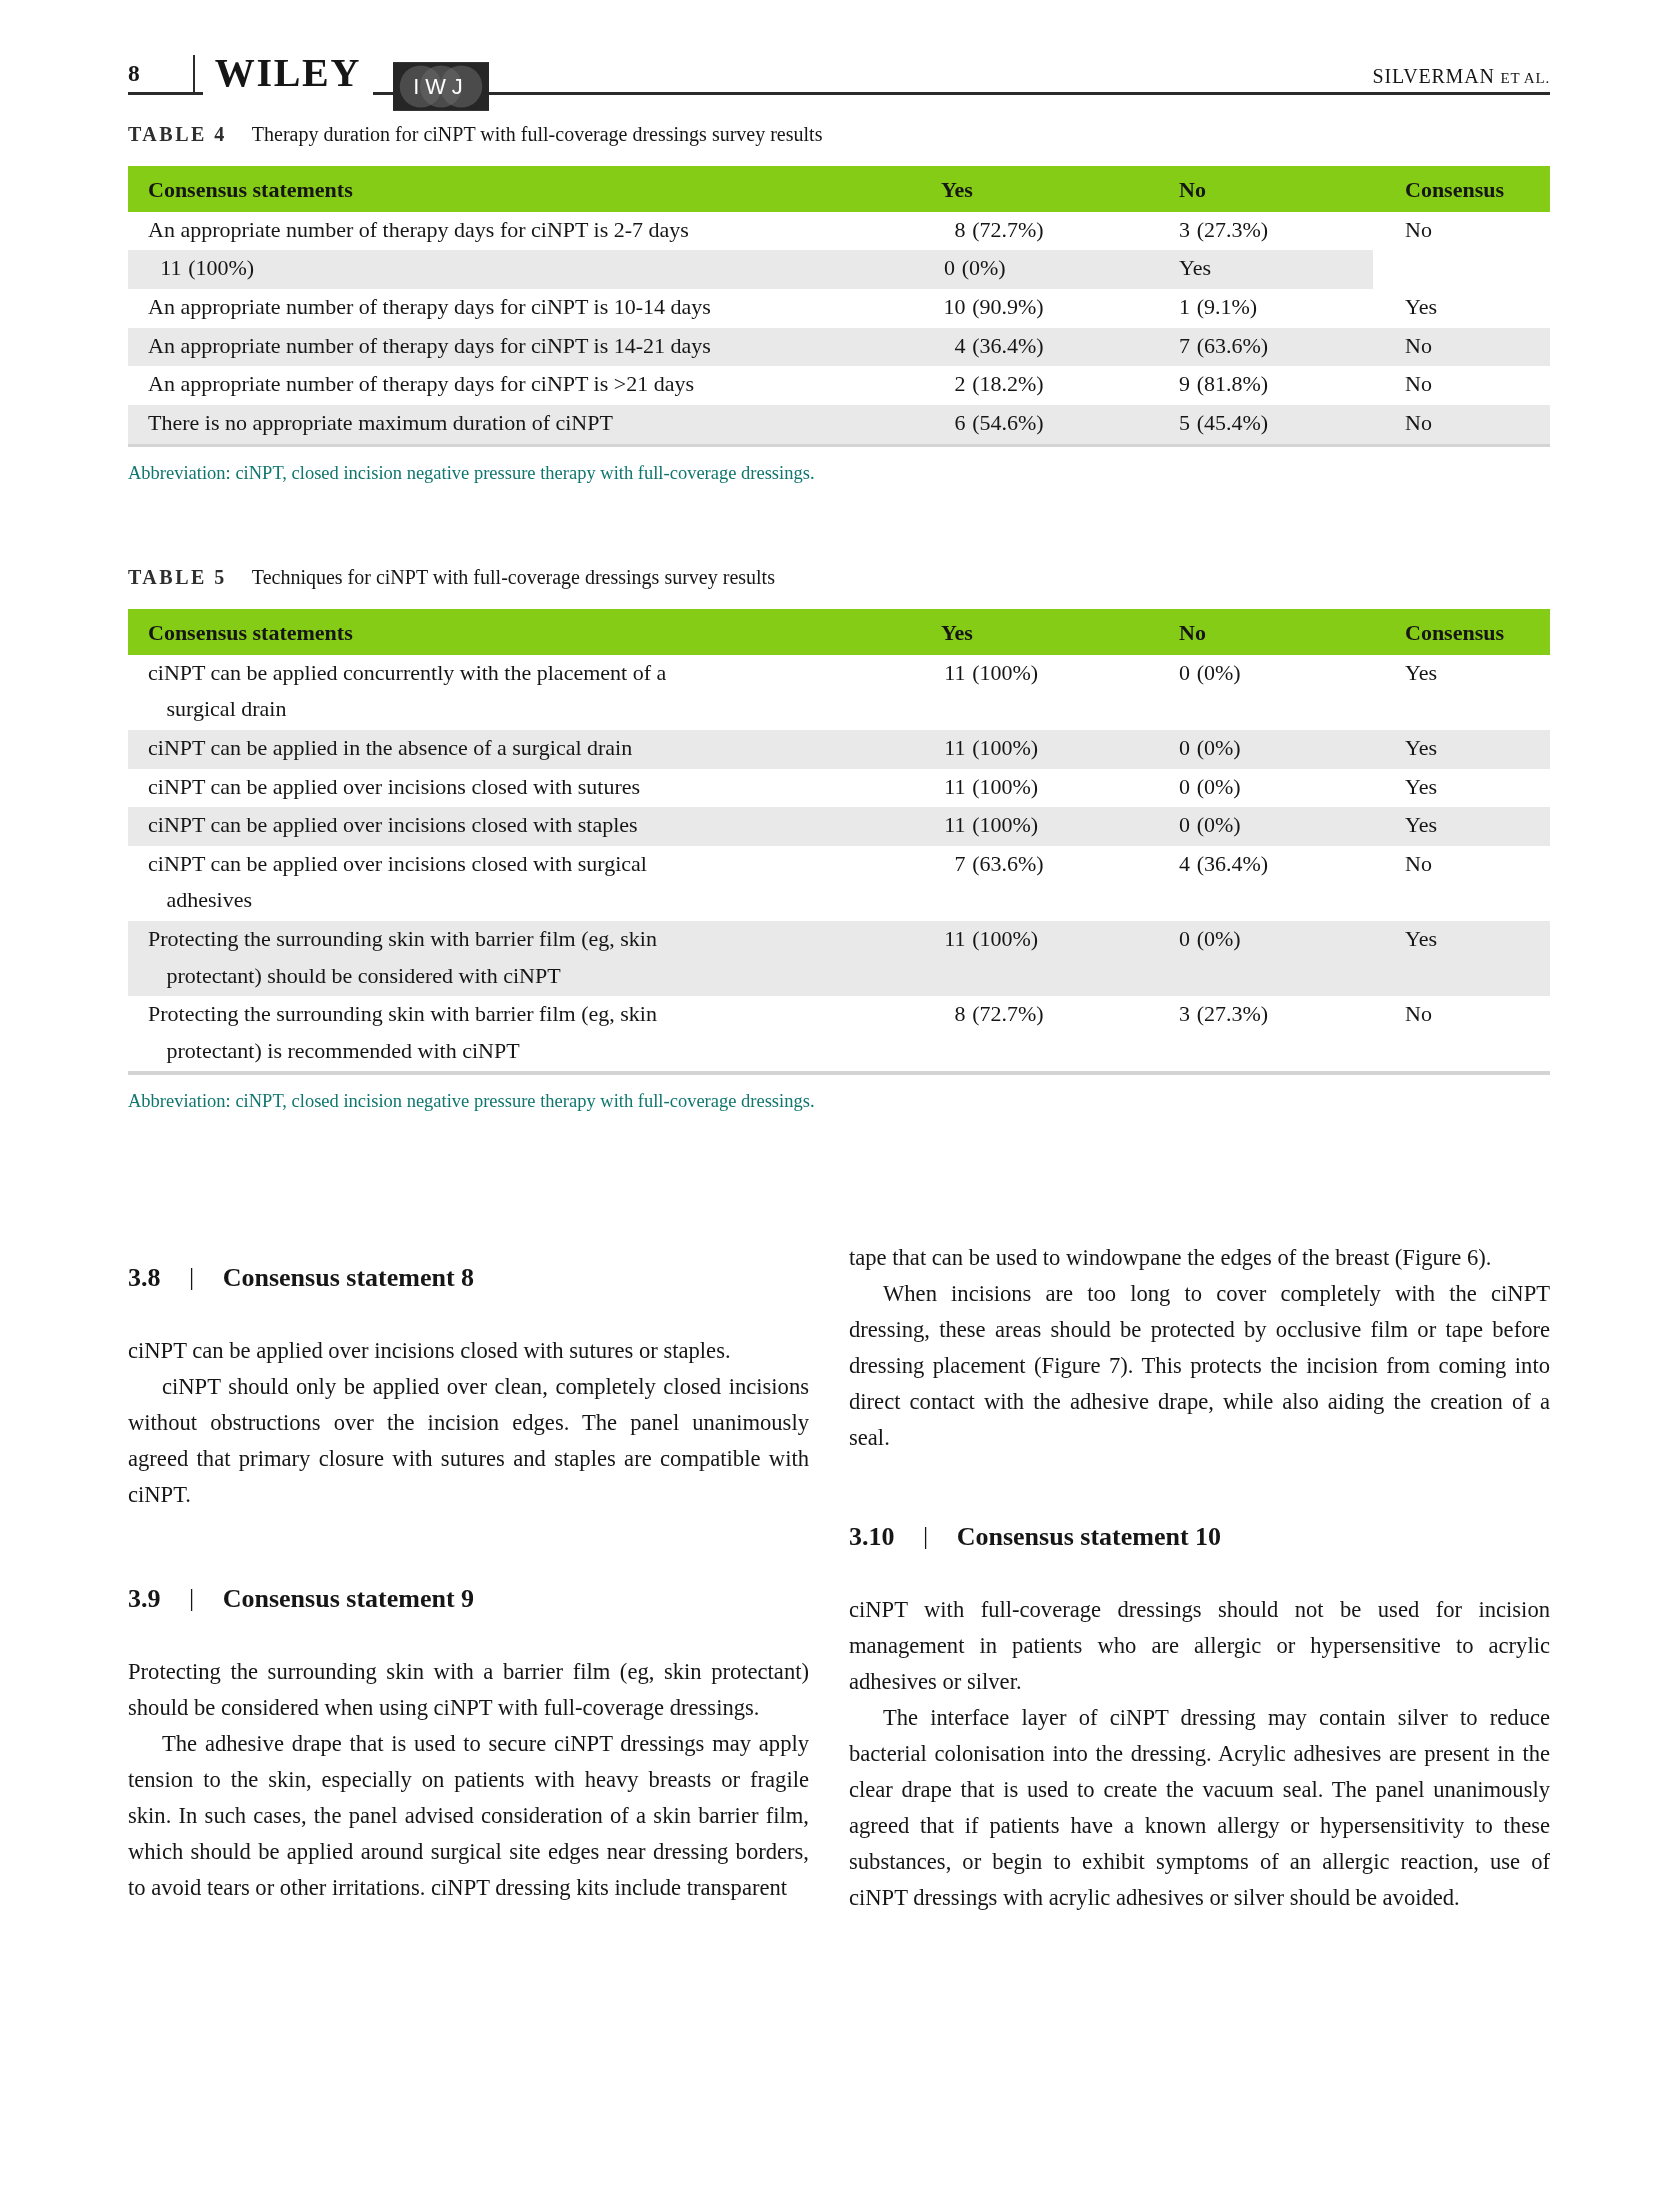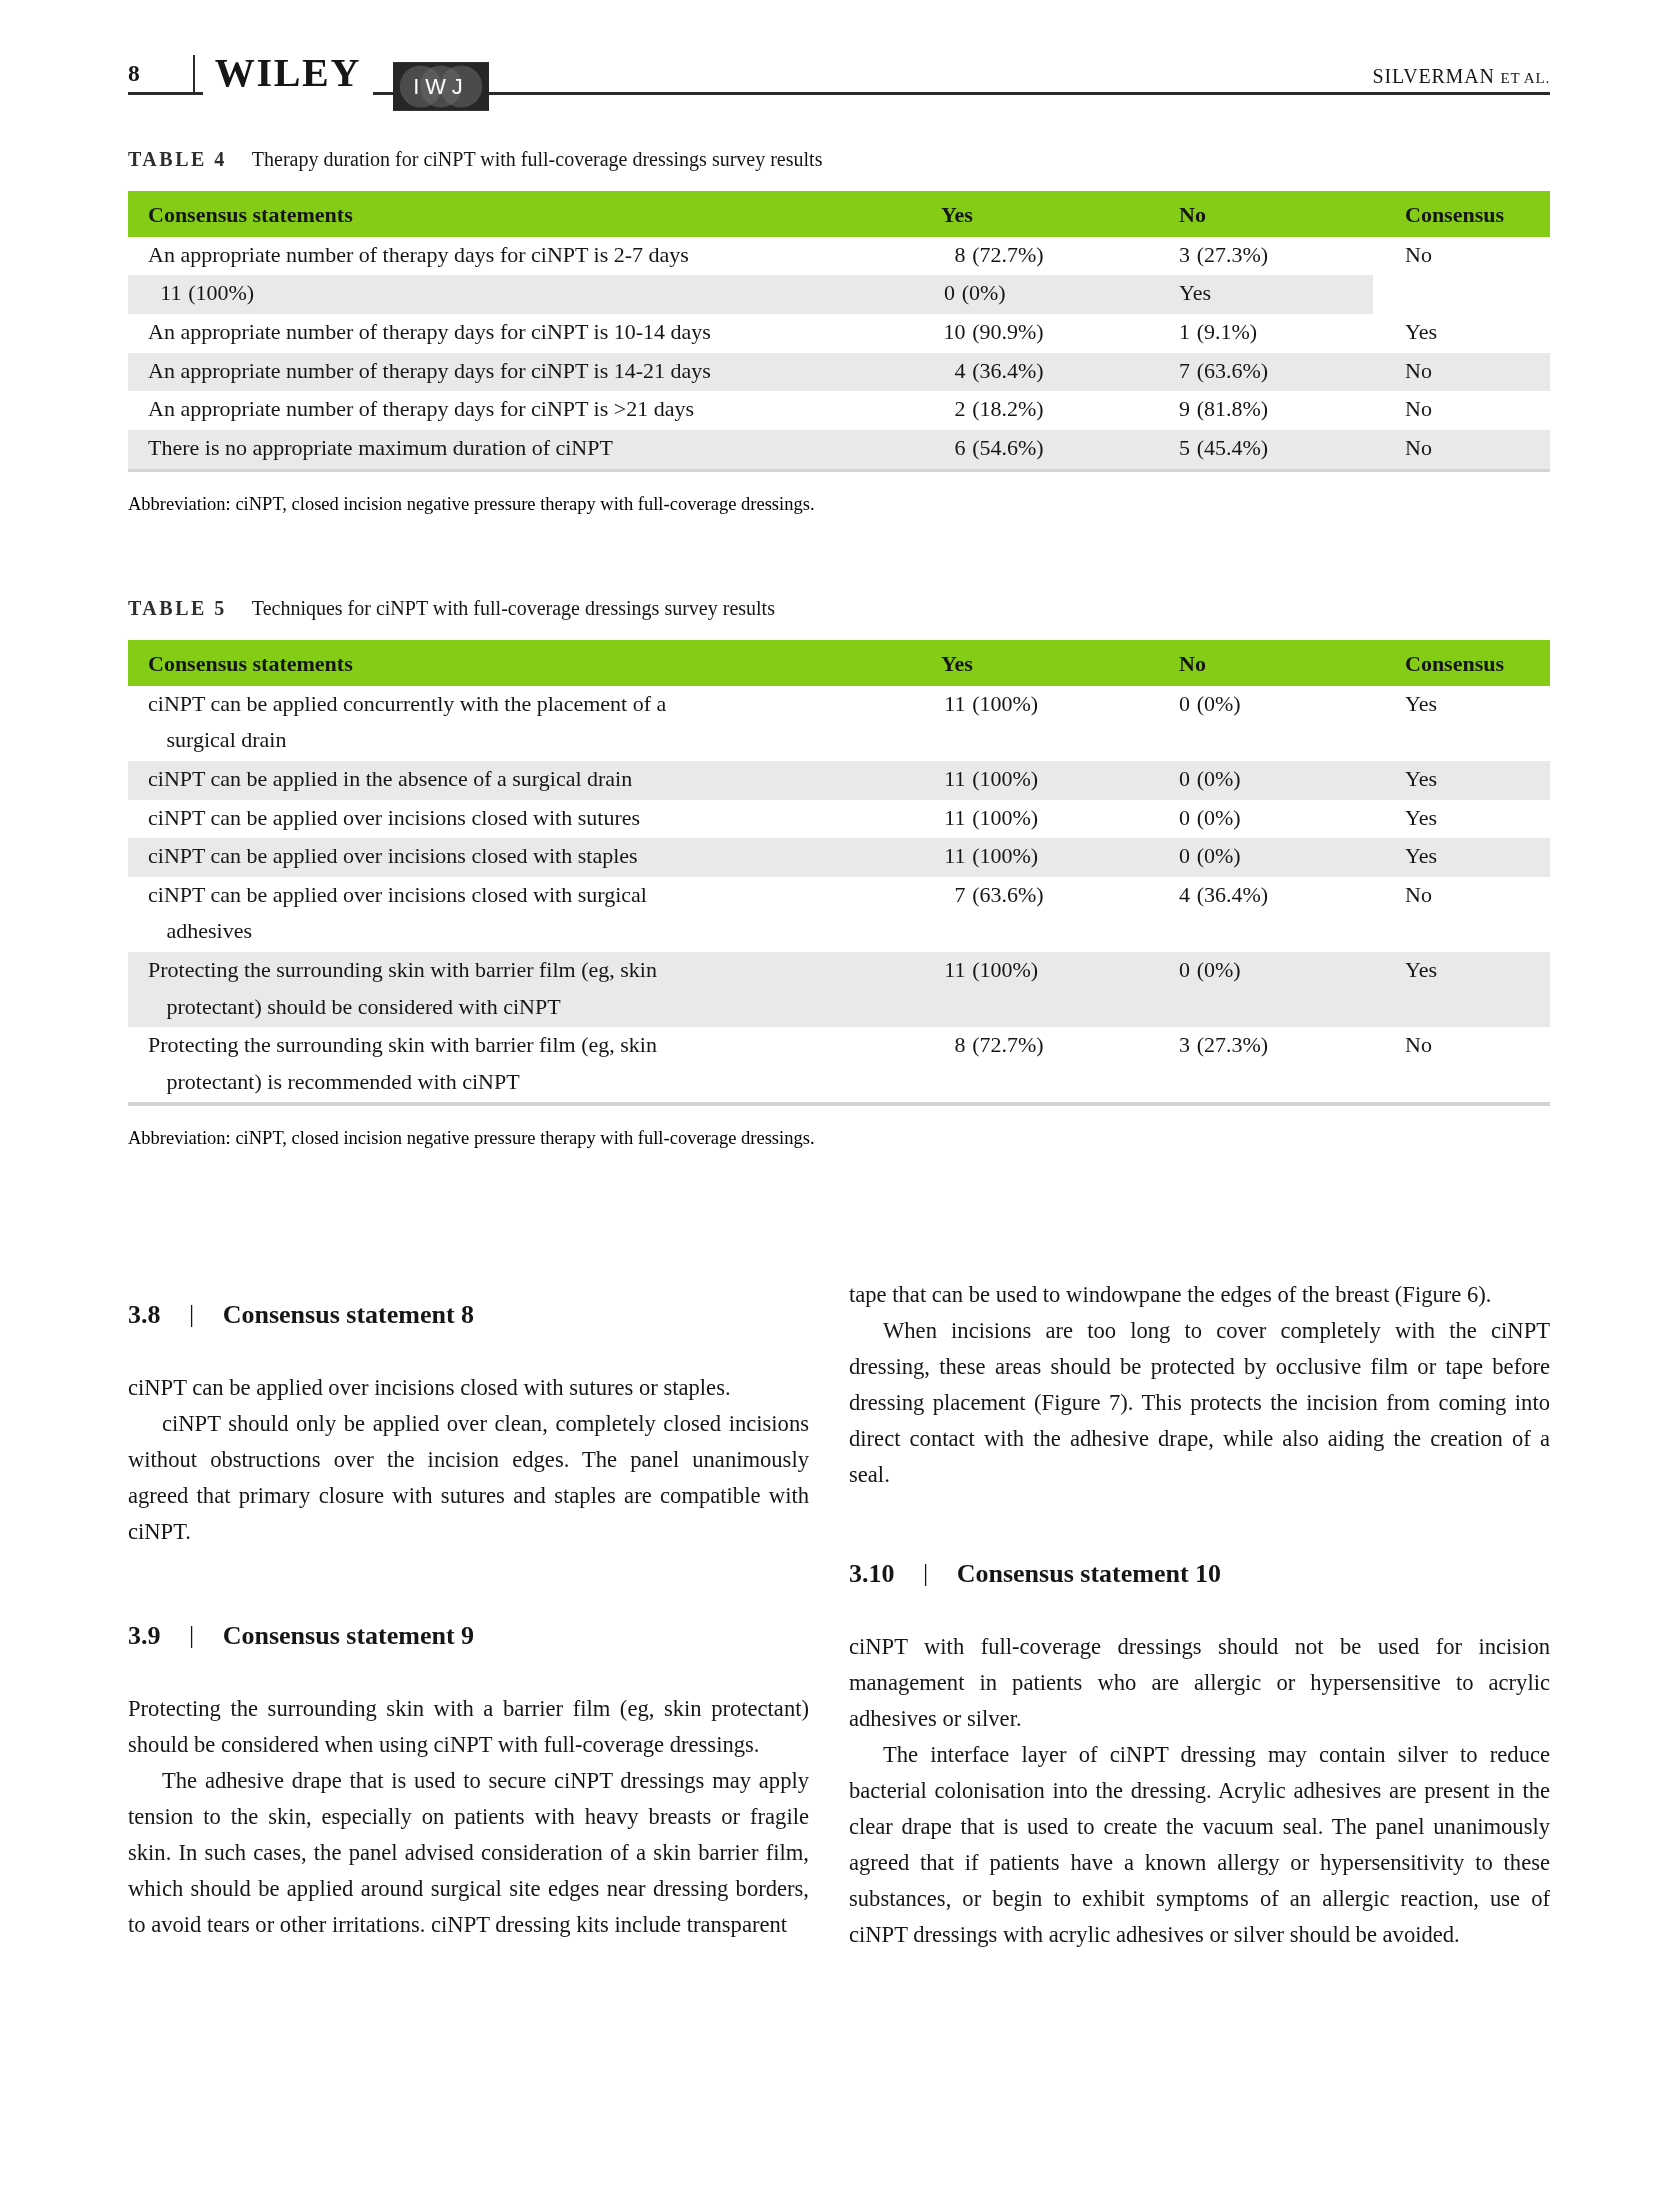--- a/index.html
+++ b/index.html
@@ -21,21 +21,21 @@
     font-size:40px;line-height:52px;font-weight:bold;letter-spacing:1.7px;
     background:#ffffff;padding:0 11.7px;
   }
   .iwj-box{position:absolute;left:393px;top:62px;width:96px;height:34px;z-index:2;}
   .authors{
     position:absolute;right:128px;top:65px;font-size:20px;line-height:22px;letter-spacing:0.8px;
   }
   .authors .etal{font-size:15px;letter-spacing:0.8px;}
   
   .content{padding:0 128px;}
-  .tbl-caption{margin-top:50px;font-size:20px;line-height:28.5px;}
+  .tbl-caption{margin-top:25px;font-size:20px;line-height:28.5px;}
   .tbl-caption.second{margin-top:77px;}
   .tbl-label{font-weight:bold;letter-spacing:2.5px;margin-right:25px;color:#2e2e2e;}
   .tbl{margin-top:17px;display:block;}
   .tr{display:grid;grid-template-columns:784px 235px 226px 177px;}
   .tr.head .td{
     background:#84cc16;font-weight:bold;
     padding-top:10px;padding-bottom:9.2px;line-height:27px;
   }
   .tr.stripe .td{background:#e9e9e9;}
   .td{font-size:22px;line-height:28px;padding-top:4px;padding-bottom:6.7px;}
@@ -44,21 +44,21 @@
   .td.no{padding-left:32px;}
   .td.cons{padding-left:32px;}
   .tr.head .td.yes{padding-left:29px;}
   .num{display:inline-block;min-width:28.5px;text-align:right;}
   .td.no .num{min-width:0;}
   .par{margin-left:6.7px;}
   .s1,.s2{white-space:nowrap;display:block;}
   .s2{padding-left:18.5px;margin-top:8.4px;}
   .s2:empty{display:none;}
   .tbl-bottom{height:3.4px;background:#d4d4d4;}
-  .footnote{margin-top:20px;font-size:18.5px;line-height:25px;color:#000000;}
+  .footnote{margin-top:14px;font-size:18.5px;line-height:25px;color:#0f766e;}
   
   .twocol{margin-top:126px;display:flex;gap:40px;}
   .col-left{flex:0 0 681px;}
   .col-right{flex:1 1 auto;min-width:0;}
   .sec-head{font-size:26px;line-height:32px;font-weight:bold;margin:70px 0 39px 0;}
   .sec-head.first{margin-top:22px;}
   .col-right .sec-head{margin-top:65px;}
   .sec-bar{font-weight:400;margin:0 28.5px;position:relative;top:-0.8px;}
   p.body{margin:0;font-size:22.6px;line-height:36px;text-align:justify;}
   p.body.indent{text-indent:34px;}

